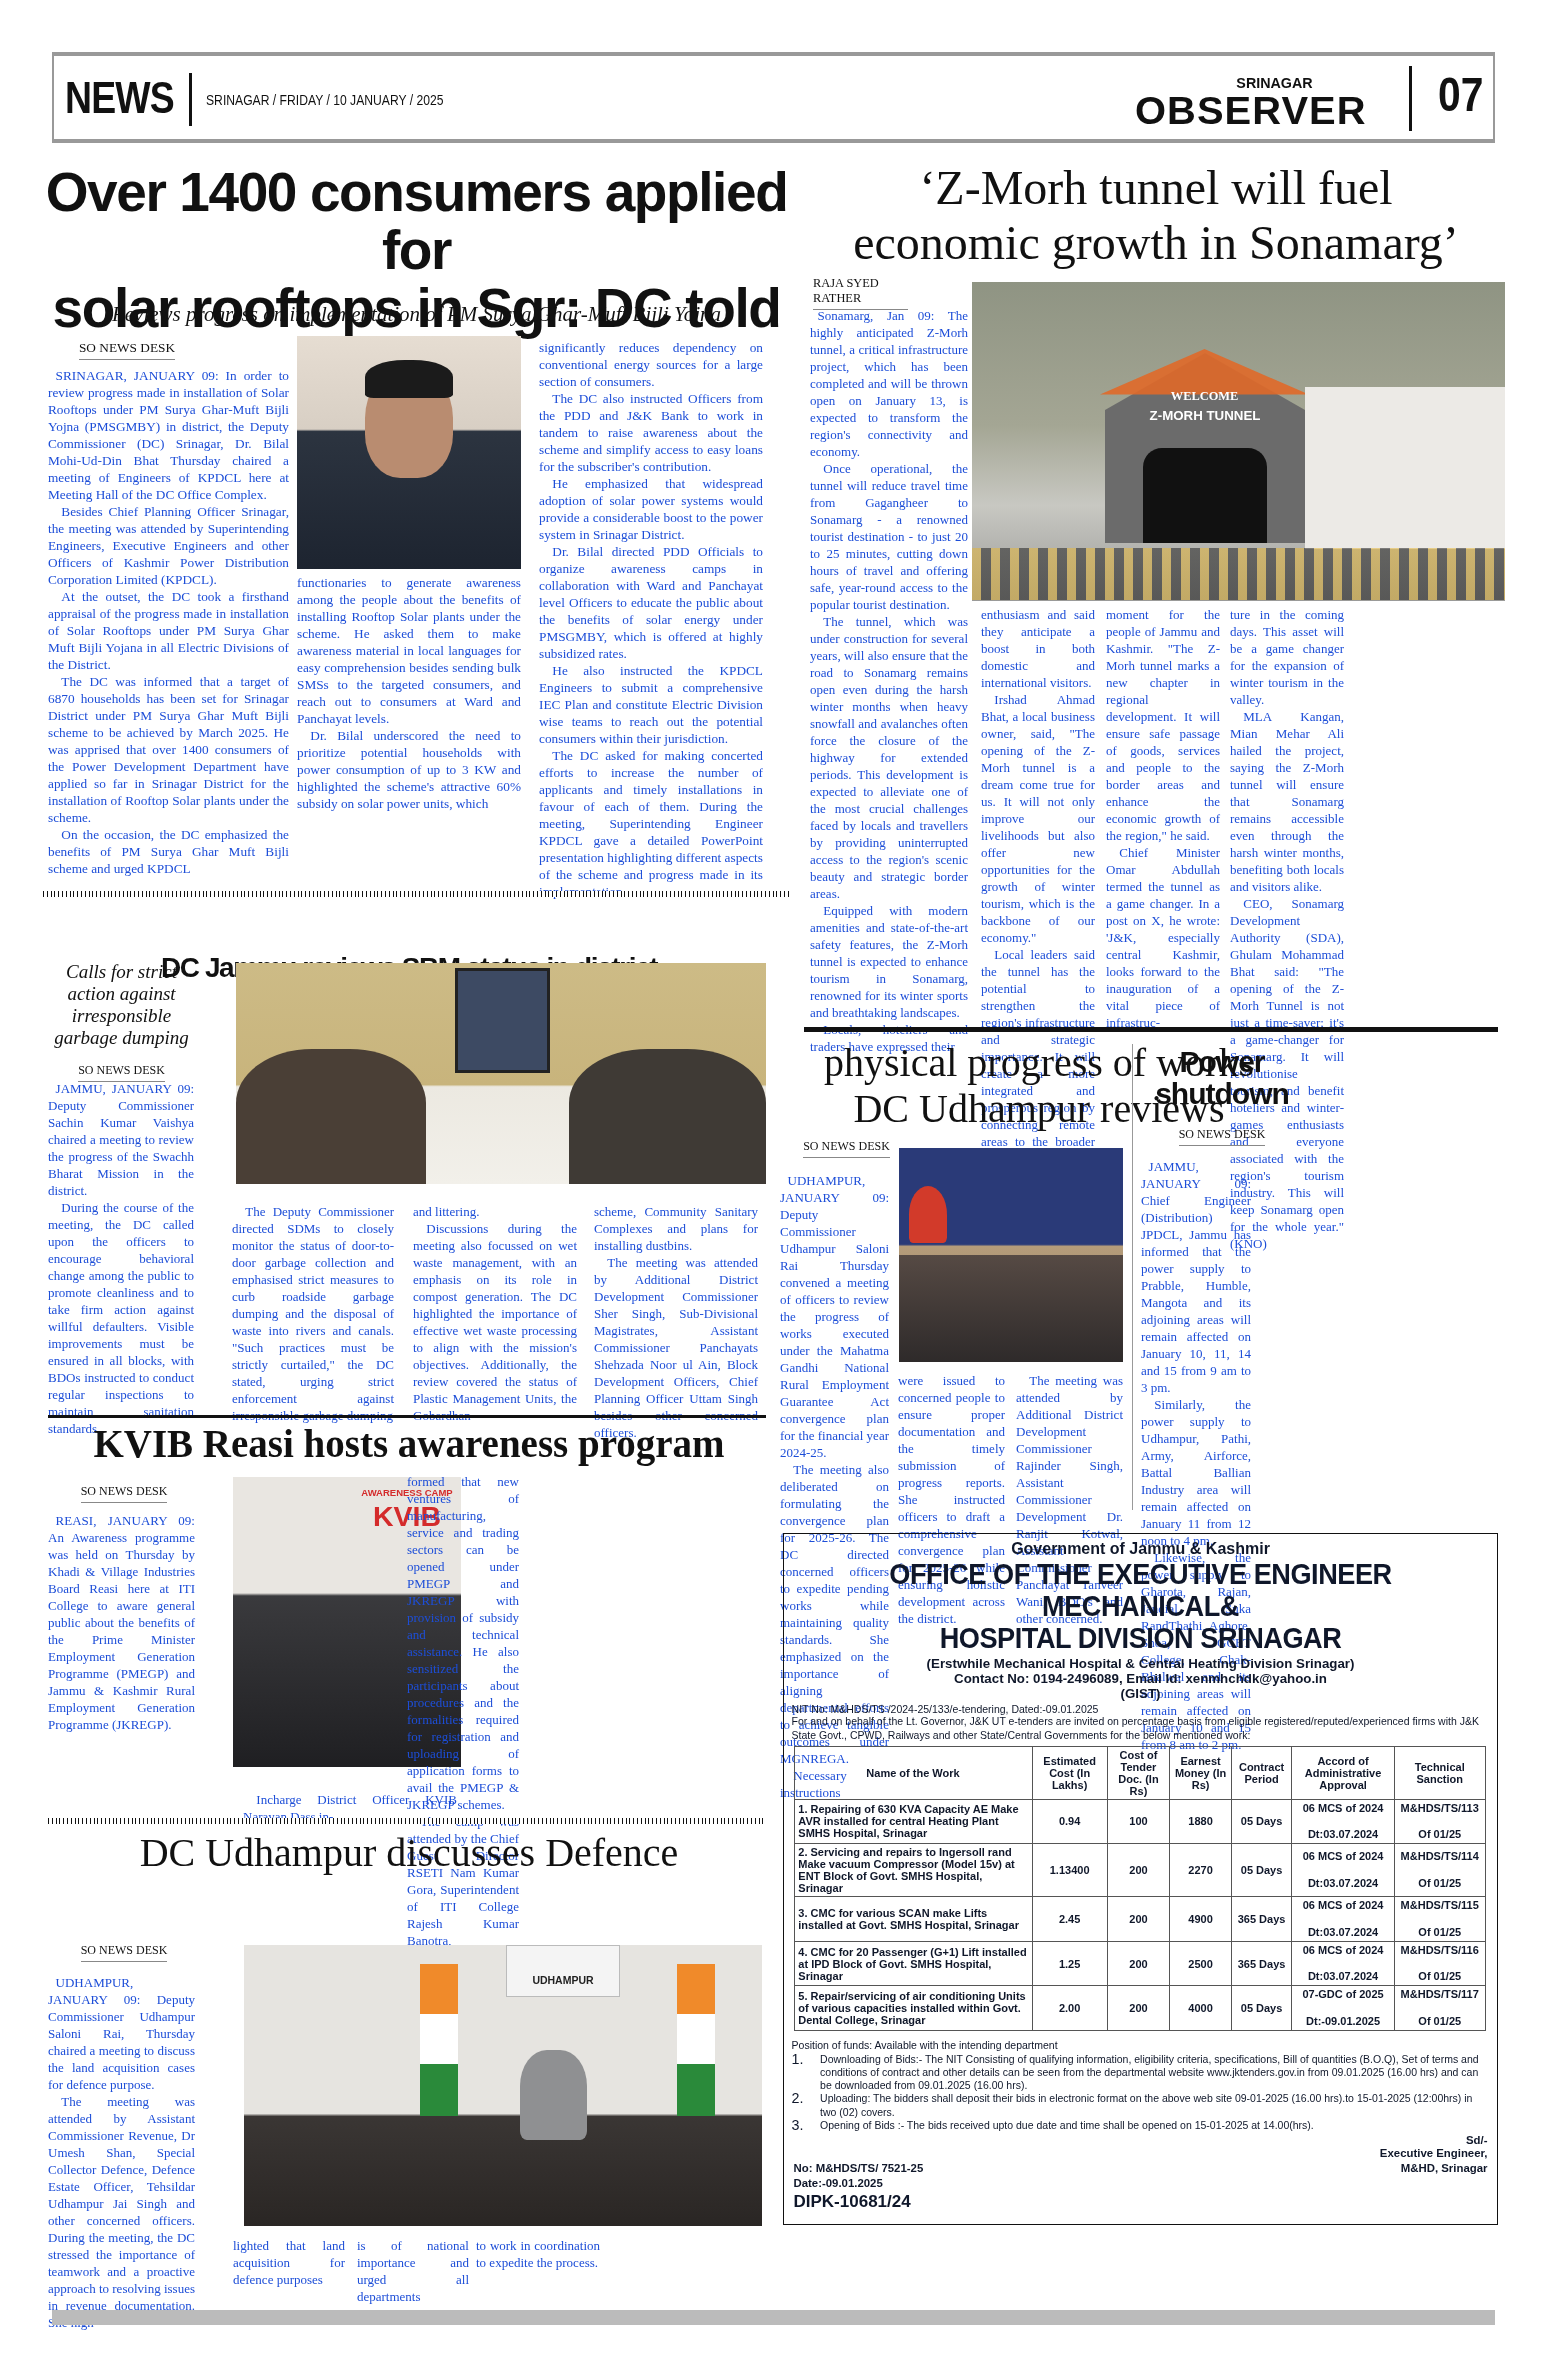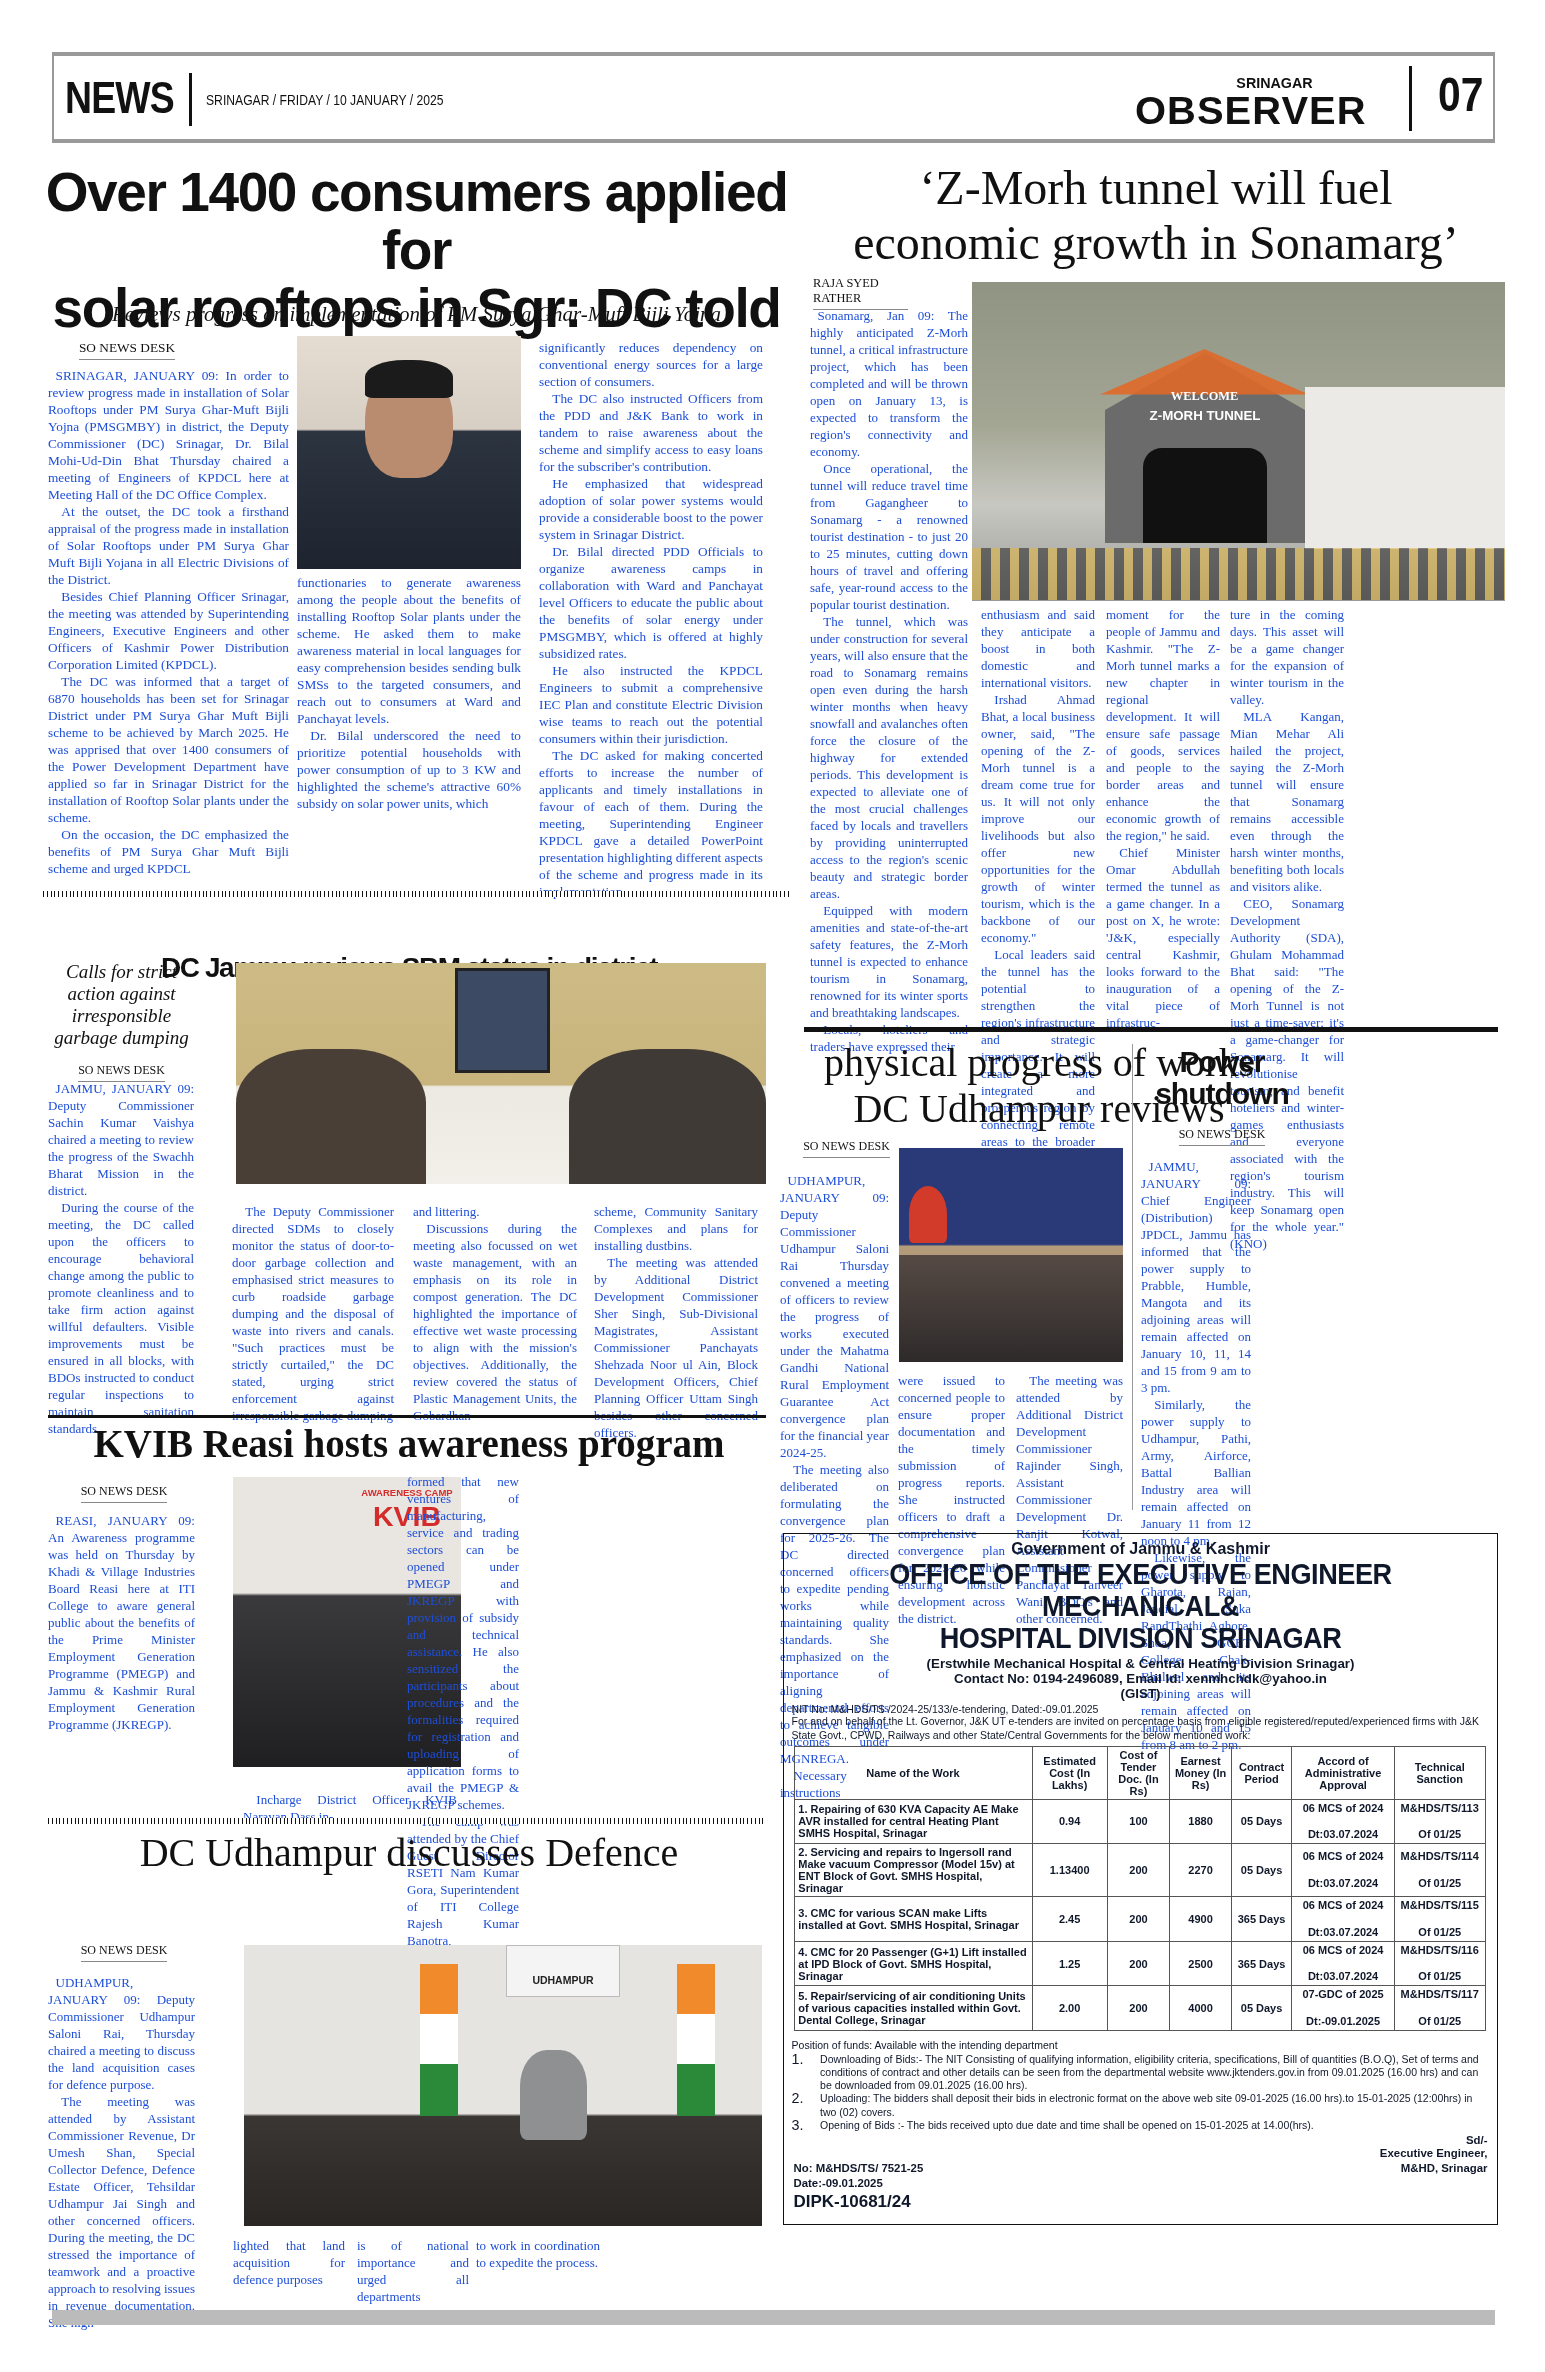--- a/index.html
+++ b/index.html
@@ -46,22 +46,22 @@
 
 <section>
   <div class="abs h-sans" style="left:43px;top:164px;width:747px;font-size:55px;">
     <div>Over 1400 consumers applied for</div>
     <div>solar rooftops in Sgr: DC told</div>
   </div>
   <div class="abs sub-italic" style="left:43px;top:302px;width:747px;font-size:21px;">Reviews progress on implementation of PM Surya Ghar-Muft Bijli Yojna</div>
   <div class="abs byline" style="left:46px;top:340px;width:162px;"><span>SO NEWS DESK</span></div>
   <div class="abs col" style="left:48px;top:367px;width:241px;">
     <p class="first">SRINAGAR, JANUARY 09: In order to review progress made in installation of Solar Rooftops under PM Surya Ghar-Muft Bijli Yojna (PMSGMBY) in district, the Deputy Commissioner (DC) Srinagar, Dr. Bilal Mohi-Ud-Din Bhat Thursday chaired a meeting of Engineers of KPDCL here at Meeting Hall of the DC Office Complex.</p>
+    <p>Besides Chief Planning Officer Srinagar, the meeting was attended by Superintending Engineers, Executive Engineers and other Officers of Kashmir Power Distribution Corporation Limited (KPDCL).</p>
     <p>At the outset, the DC took a firsthand appraisal of the progress made in installation of Solar Rooftops under PM Surya Ghar Muft Bijli Yojana in all Electric Divisions of the District.</p>
-    <p>Besides Chief Planning Officer Srinagar, the meeting was attended by Superintending Engineers, Executive Engineers and other Officers of Kashmir Power Distribution Corporation Limited (KPDCL).</p>
     <p>The DC was informed that a target of 6870 households has been set for Srinagar District under PM Surya Ghar Muft Bijli scheme to be achieved by March 2025. He was apprised that over 1400 consumers of the Power Development Department have applied so far in Srinagar District for the installation of Rooftop Solar plants under the scheme.</p>
     <p>On the occasion, the DC emphasized the benefits of PM Surya Ghar Muft Bijli scheme and urged KPDCL</p>
   </div>
   <div class="abs photo" style="left:297px;top:336px;width:224px;height:233px;background:linear-gradient(180deg,#e6ddd2 0%,#d8cfc4 40%,#2c3440 41%,#1d2430 100%);">
     <div class="abs" style="left:68px;top:33px;width:88px;height:109px;border-radius:45% 45% 40% 40%;background:#b98c70;"></div>
     <div class="abs" style="left:68px;top:24px;width:88px;height:38px;border-radius:45% 45% 10% 10%;background:#1b1b1b;"></div>
   </div>
   <div class="abs col" style="left:297px;top:574px;width:224px;">
     <p class="first" style="text-indent:0">functionaries to generate awareness among the people about the benefits of installing Rooftop Solar plants under the scheme. He asked them to make awareness material in local languages for easy comprehension besides sending bulk SMSs to the targeted consumers, and reach out to consumers at Ward and Panchayat levels.</p>
     <p>Dr. Bilal underscored the need to prioritize potential households with power consumption of up to 3 KW and highlighted the scheme's attractive 60% subsidy on solar power units, which</p>

